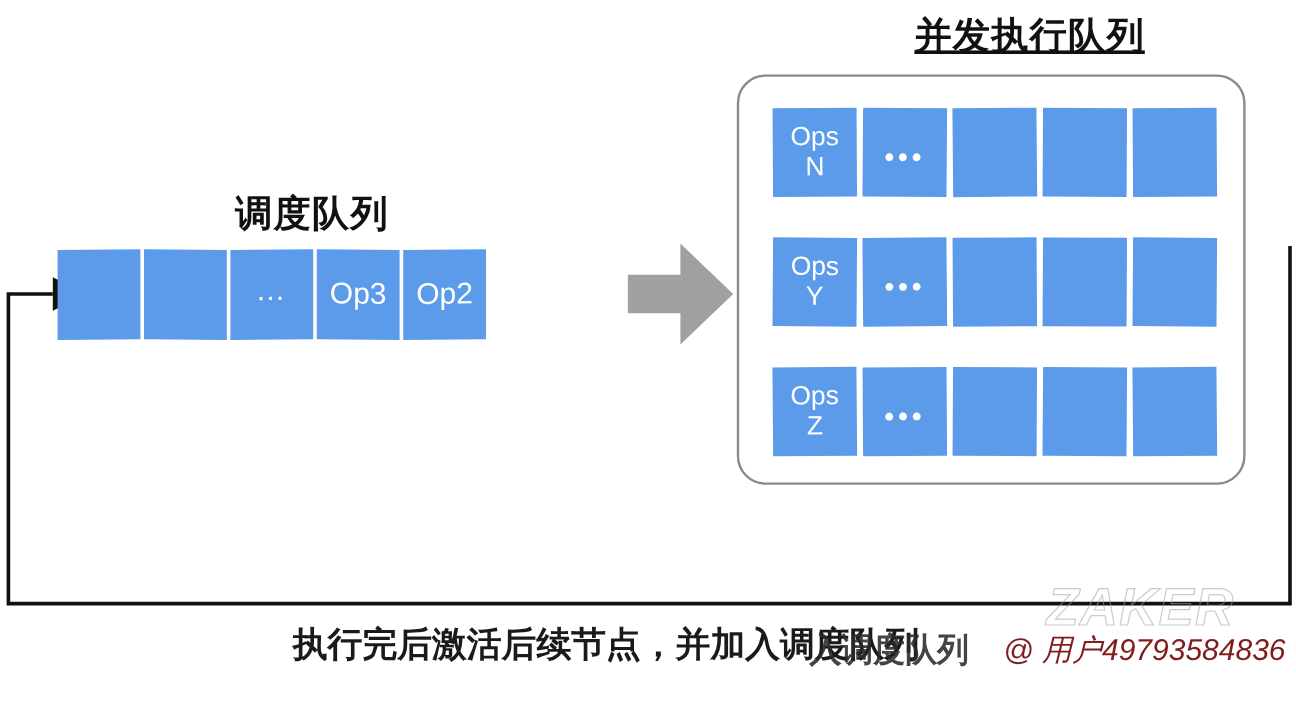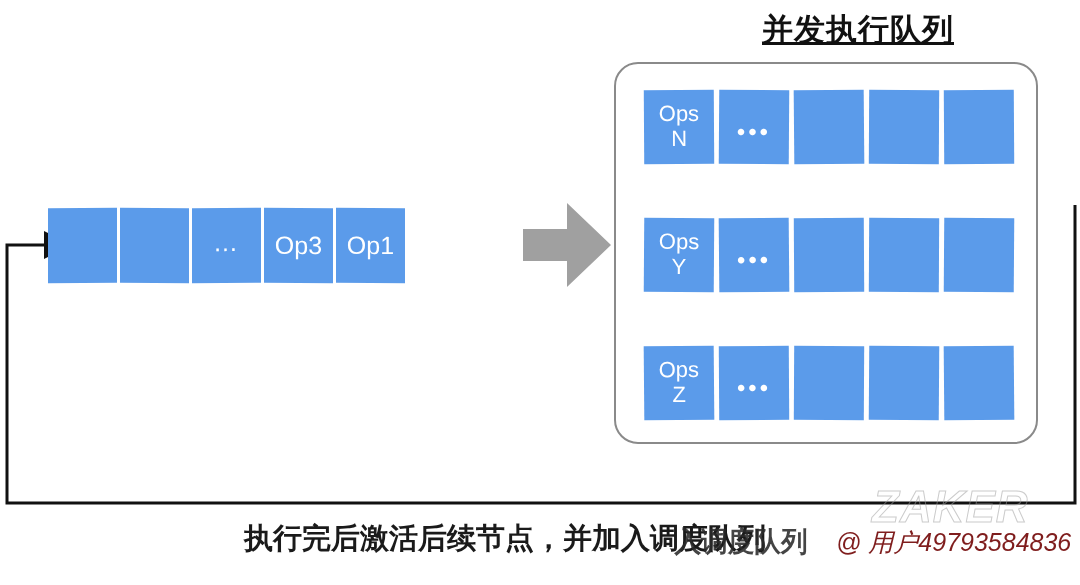--- a/index.html
+++ b/index.html
@@ -67,21 +67,21 @@
     width: 88px;
     height: 84px;
   }
 
   
   #concurrent-panel {
     position: absolute;
     left: 614px;
     top: 62px;
     width: 424px;
-    height: 382px;
+    height: 342px;
     border: 2.5px solid #8a8a8a;
     border-radius: 24px;
     background: #ffffff;
     box-sizing: border-box;
   }
   #concurrent-rows {
     position: absolute;
     left: 28px;
     top: 26px;
     right: 12px;
@@ -180,36 +180,37 @@
 </head>
 <body>
 
 <div id="canvas">
 
   <svg id="feedback-loop" viewBox="0 0 1080 585" width="1080" height="585">
     <polyline points="1075,205 1075,503 7,503 7,245 44,245" fill="none" stroke="#111111" stroke-width="3"></polyline>
     <polygon points="44,231 44,259 72,245" fill="#111111"></polygon>
   </svg>
 
+  <div class="diagram-title" id="title-sched">调度队列</div>
 
   <div id="sched-queue">
     <div class="sched-cell skewed-a">
       <span></span>
     </div>
     <div class="sched-cell skewed-b">
       <span></span>
     </div>
     <div class="sched-cell skewed-a">
       <span class="ellipsis">…</span>
     </div>
     <div class="sched-cell skewed-b">
       <span>Op3</span>
     </div>
-    <div class="sched-cell skewed-b">
-      <span>Op1</span>
+    <div class="sched-cell skewed-a">
+      <span>Op2</span>
     </div>
   </div>
 
   <svg id="big-arrow" viewBox="0 0 88 84" width="88" height="84">
     <polygon points="0,26 44,26 44,0 88,42 44,84 44,58 0,58" fill="#a0a0a0"></polygon>
   </svg>
 
   <div class="diagram-title" id="title-concurrent">并发执行队列</div>
 
   <div id="concurrent-panel">

